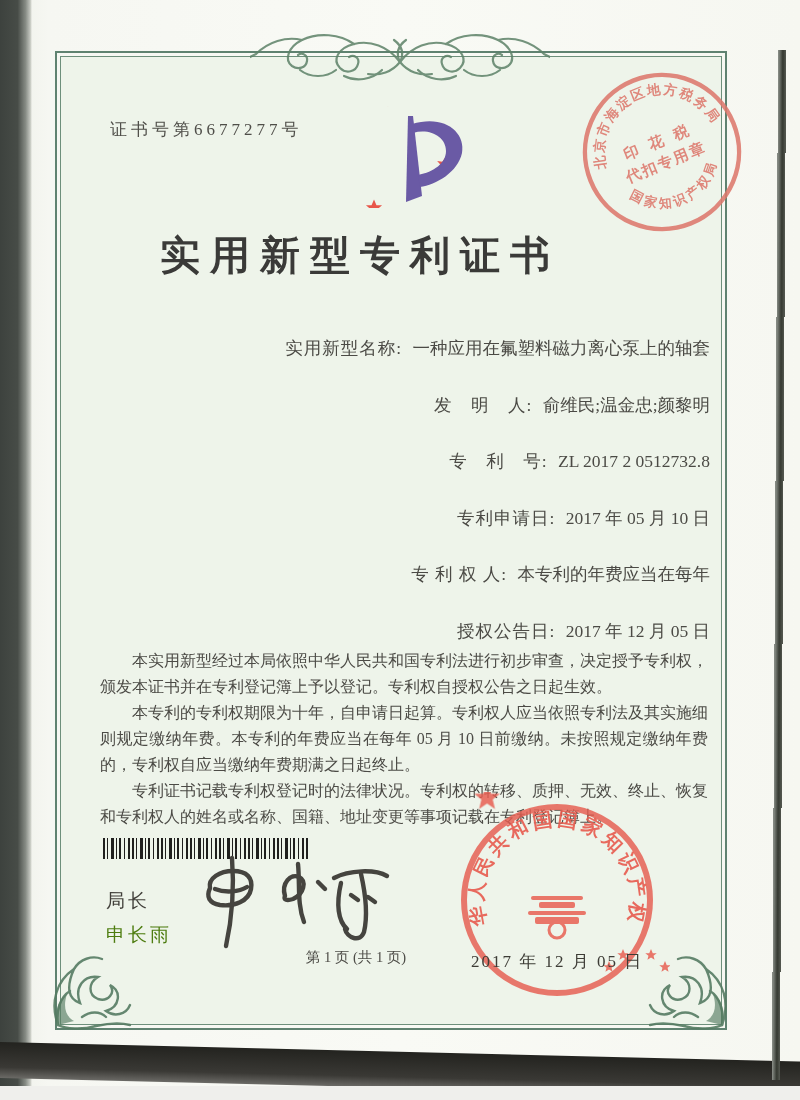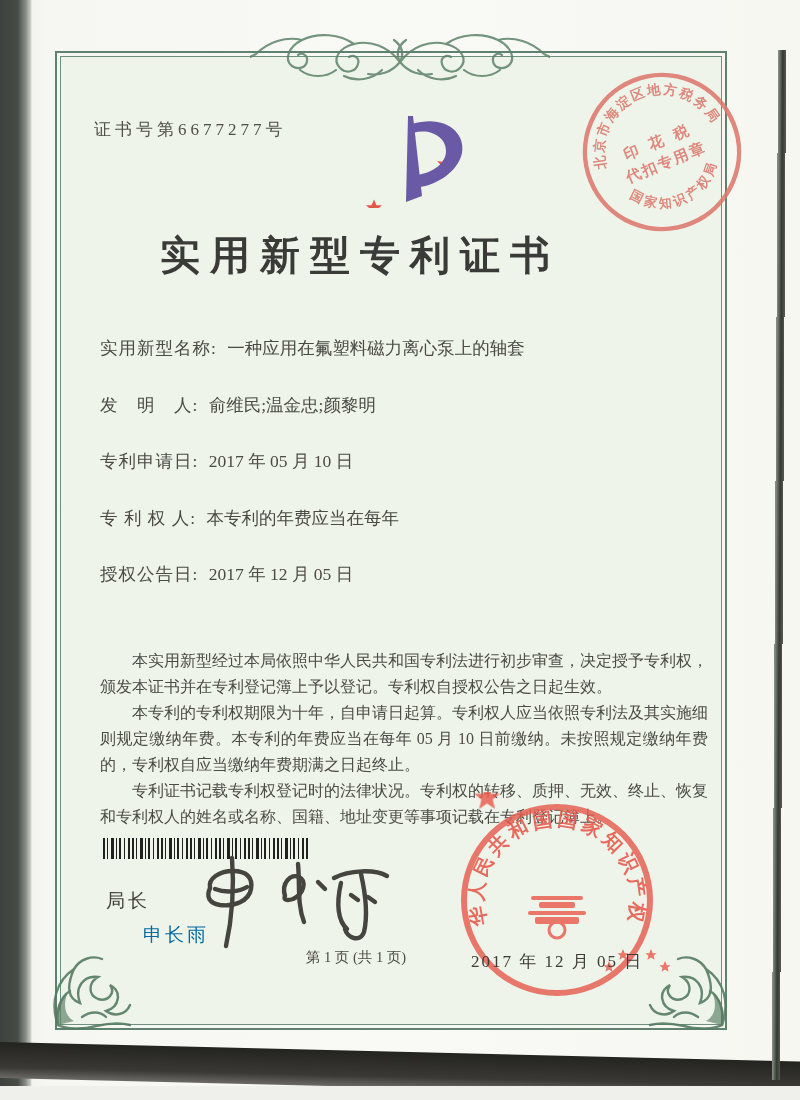--- a/index.html
+++ b/index.html
@@ -18,45 +18,45 @@
     outline:2.5px solid #5f8270;
     outline-offset:3px;
     background:
       repeating-linear-gradient(180deg, rgba(122,168,140,0.09) 0px, rgba(122,168,140,0.09) 1px, rgba(255,255,255,0) 1px, rgba(255,255,255,0) 4px),
       linear-gradient(180deg,#f8faf3 0%,#f1f6ec 40%,#e7efe2 70%,#dcead c 100%);
     background-color:#eef4ea;
     z-index:2;
   }
   .ornament{position:absolute;z-index:4;color:#5d8268;}
   .content{position:absolute;inset:0;z-index:10;}
-  .cert-no{position:absolute;left:94px;top:118px;font-size:17px;letter-spacing:4px;color:#4f4e49;}
+  .cert-no{position:absolute;left:110px;top:118px;font-size:17px;letter-spacing:4px;color:#4f4e49;}
   .logo{position:absolute;left:330px;top:106px;width:150px;height:102px;}
   .title{
     position:absolute;left:0;right:80px;top:228px;text-align:center;
     font-size:40px;font-weight:600;letter-spacing:10px;color:#3a3a38;
   }
-  .fields{position:absolute;left:100px;top:336px;right:90px;}
+  .fields{position:absolute;left:100px;top:336px;right:90px;text-align:right;}
   .field-row{height:56.5px;font-size:17.5px;color:#4b4a45;}
   .flabel{letter-spacing:1px;}
   .fvalue{margin-left:6px;white-space:pre-wrap;}
   .paras{position:absolute;left:100px;right:92px;top:648px;font-size:16px;line-height:26px;color:#4c4b46;text-align:justify;}
   .paras p{margin:0;text-indent:2em;}
   .barcode{
     position:absolute;left:103px;top:838px;width:206px;height:21px;
     background:repeating-linear-gradient(90deg,
       #20201e 0px,#20201e 2px,transparent 2px,transparent 4px,
       #20201e 4px,#20201e 5px,transparent 5px,transparent 8px,
       #20201e 8px,#20201e 11px,transparent 11px,transparent 13px,
       #20201e 13px,#20201e 14px,transparent 14px,transparent 16px,
       #20201e 16px,#20201e 18px,transparent 18px,transparent 21px,
       #20201e 21px,#20201e 22px,transparent 22px,transparent 25px,
       #20201e 25px,#20201e 27px,transparent 27px,transparent 29px);
   }
   .issuer-title{position:absolute;left:106px;top:888px;font-size:19px;letter-spacing:3px;color:#413f3a;}
-  .issuer-name{position:absolute;left:106px;top:922px;font-size:19px;letter-spacing:3px;color:#0369a1;margin-left:37px;}
+  .issuer-name{position:absolute;left:106px;top:922px;font-size:19px;letter-spacing:3px;color:#4d7c0f;}
   .signature{position:absolute;left:188px;top:852px;width:215px;height:102px;}
   .seal{position:absolute;left:444px;top:792px;width:226px;height:226px;opacity:0.92;}
   .seal-date{position:absolute;left:471px;top:950px;font-size:17px;letter-spacing:2px;color:#3d3c36;z-index:12;}
   .footer-page{position:absolute;left:0;right:88px;top:948px;text-align:center;font-size:14.5px;color:#4c4b46;}
   .tax-stamp{position:absolute;left:572px;top:62px;width:180px;height:180px;opacity:0.88;z-index:14;}
   
   .edge{position:absolute;z-index:30;}
   .edge-left{left:0;top:0;width:32px;height:1100px;
     background:linear-gradient(90deg,#3d423e 0%,#474c47 55%,#878c85 80%,#c6c9c2 95%,rgba(198,201,194,0) 100%);}
   .edge-bottom{left:-20px;top:1052px;width:860px;height:36px;background:linear-gradient(180deg,#23231f 0%,#3a3935 70%,#6b6a66 100%);transform:rotate(1.4deg);}
@@ -133,20 +133,24 @@
     <div class="title">实用新型专利证书</div>
 
     <div class="fields">
       <div class="field-row">
         <span class="flabel">实用新型名称:</span>
         <span class="fvalue">一种应用在氟塑料磁力离心泵上的轴套</span>
       </div>
       <div class="field-row">
         <span class="flabel">发　明　人:</span>
         <span class="fvalue">俞维民;温金忠;颜黎明</span>
+      </div>
+      <div class="field-row">
+        <span class="flabel">专　利　号:</span>
+        <span class="fvalue">ZL 2017 2 0512732.8</span>
       </div>
       <div class="field-row">
         <span class="flabel">专利申请日:</span>
         <span class="fvalue">2017 年 05 月 10 日</span>
       </div>
       <div class="field-row">
         <span class="flabel">专 利 权 人:</span>
         <span class="fvalue">本专利的年费应当在每年</span>
       </div>
       <div class="field-row">

